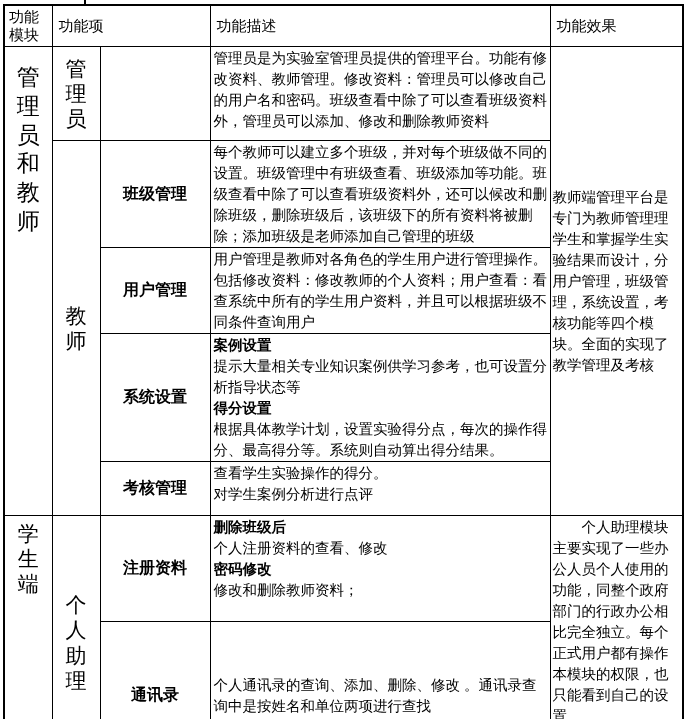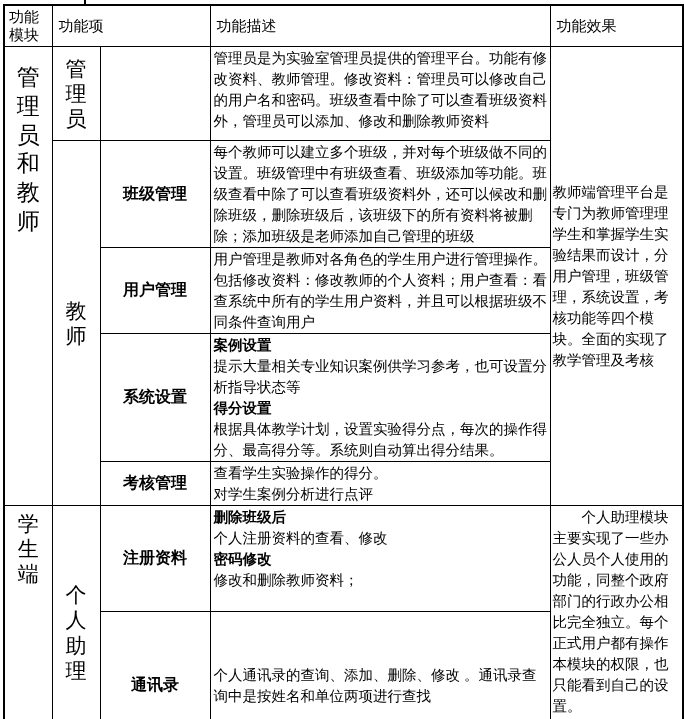--- a/index.html
+++ b/index.html
@@ -63,21 +63,21 @@
     text-align: left;
   }
   .bold-head { font-weight: bold; }
   .pre { white-space: pre-line; }
   
   td.sublabel {
     font-weight: bold;
     font-size: 16px;
     text-align: center;
     vertical-align: middle;
-    padding: 6px;
+    padding: 16px;
   }
   
   td.vcell { text-align: center; }
   .vmid { vertical-align: middle; }
   .vtop-pad { vertical-align: top; padding-top: 16px; }
   .vtop-sm { vertical-align: top; padding-top: 5px; }
   .vtop { vertical-align: top; }
   .vtext {
     width: 1em;
     margin: 0 auto;

